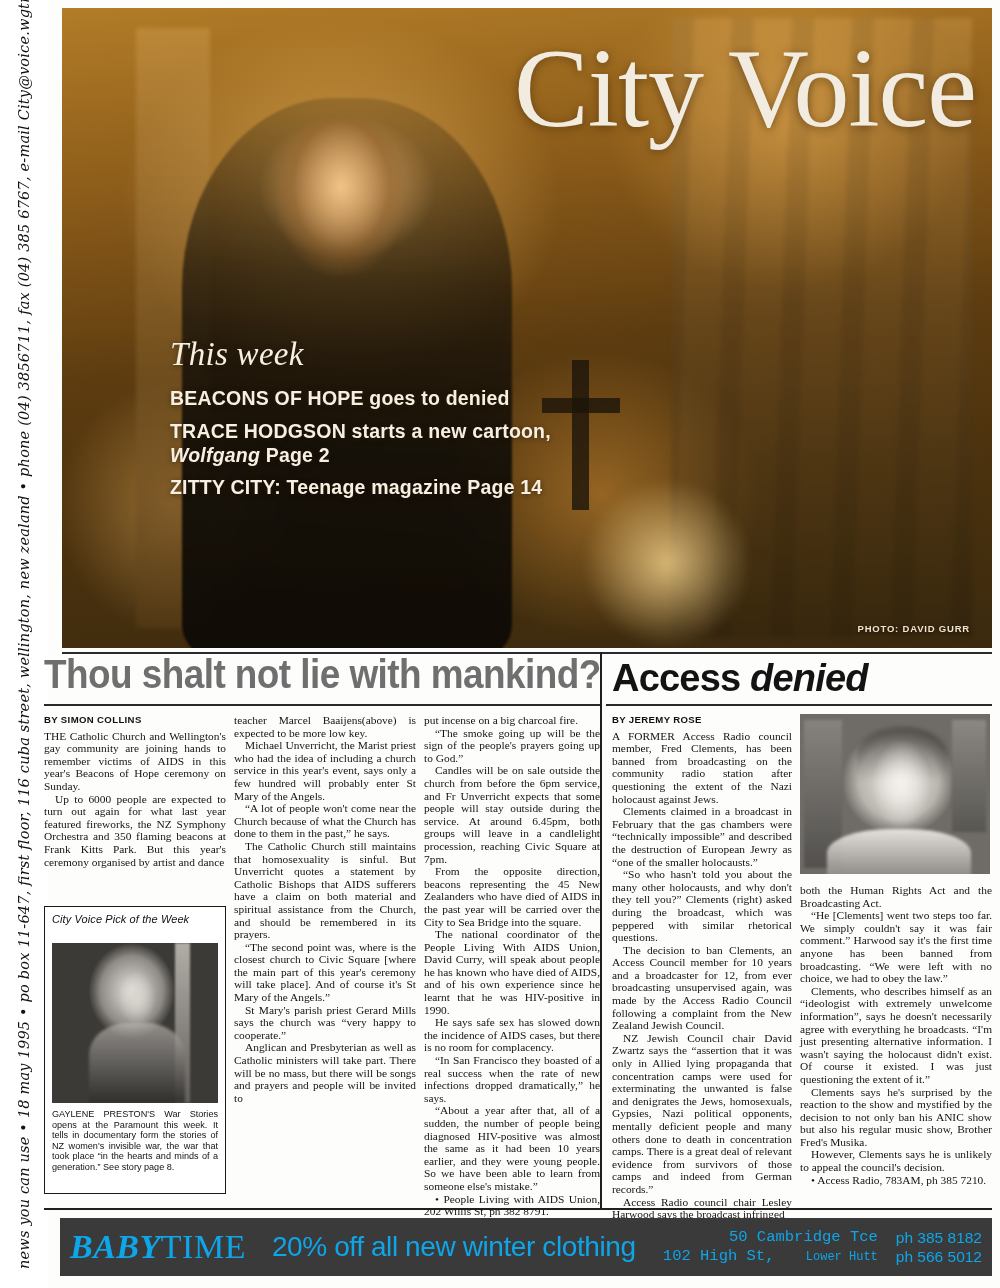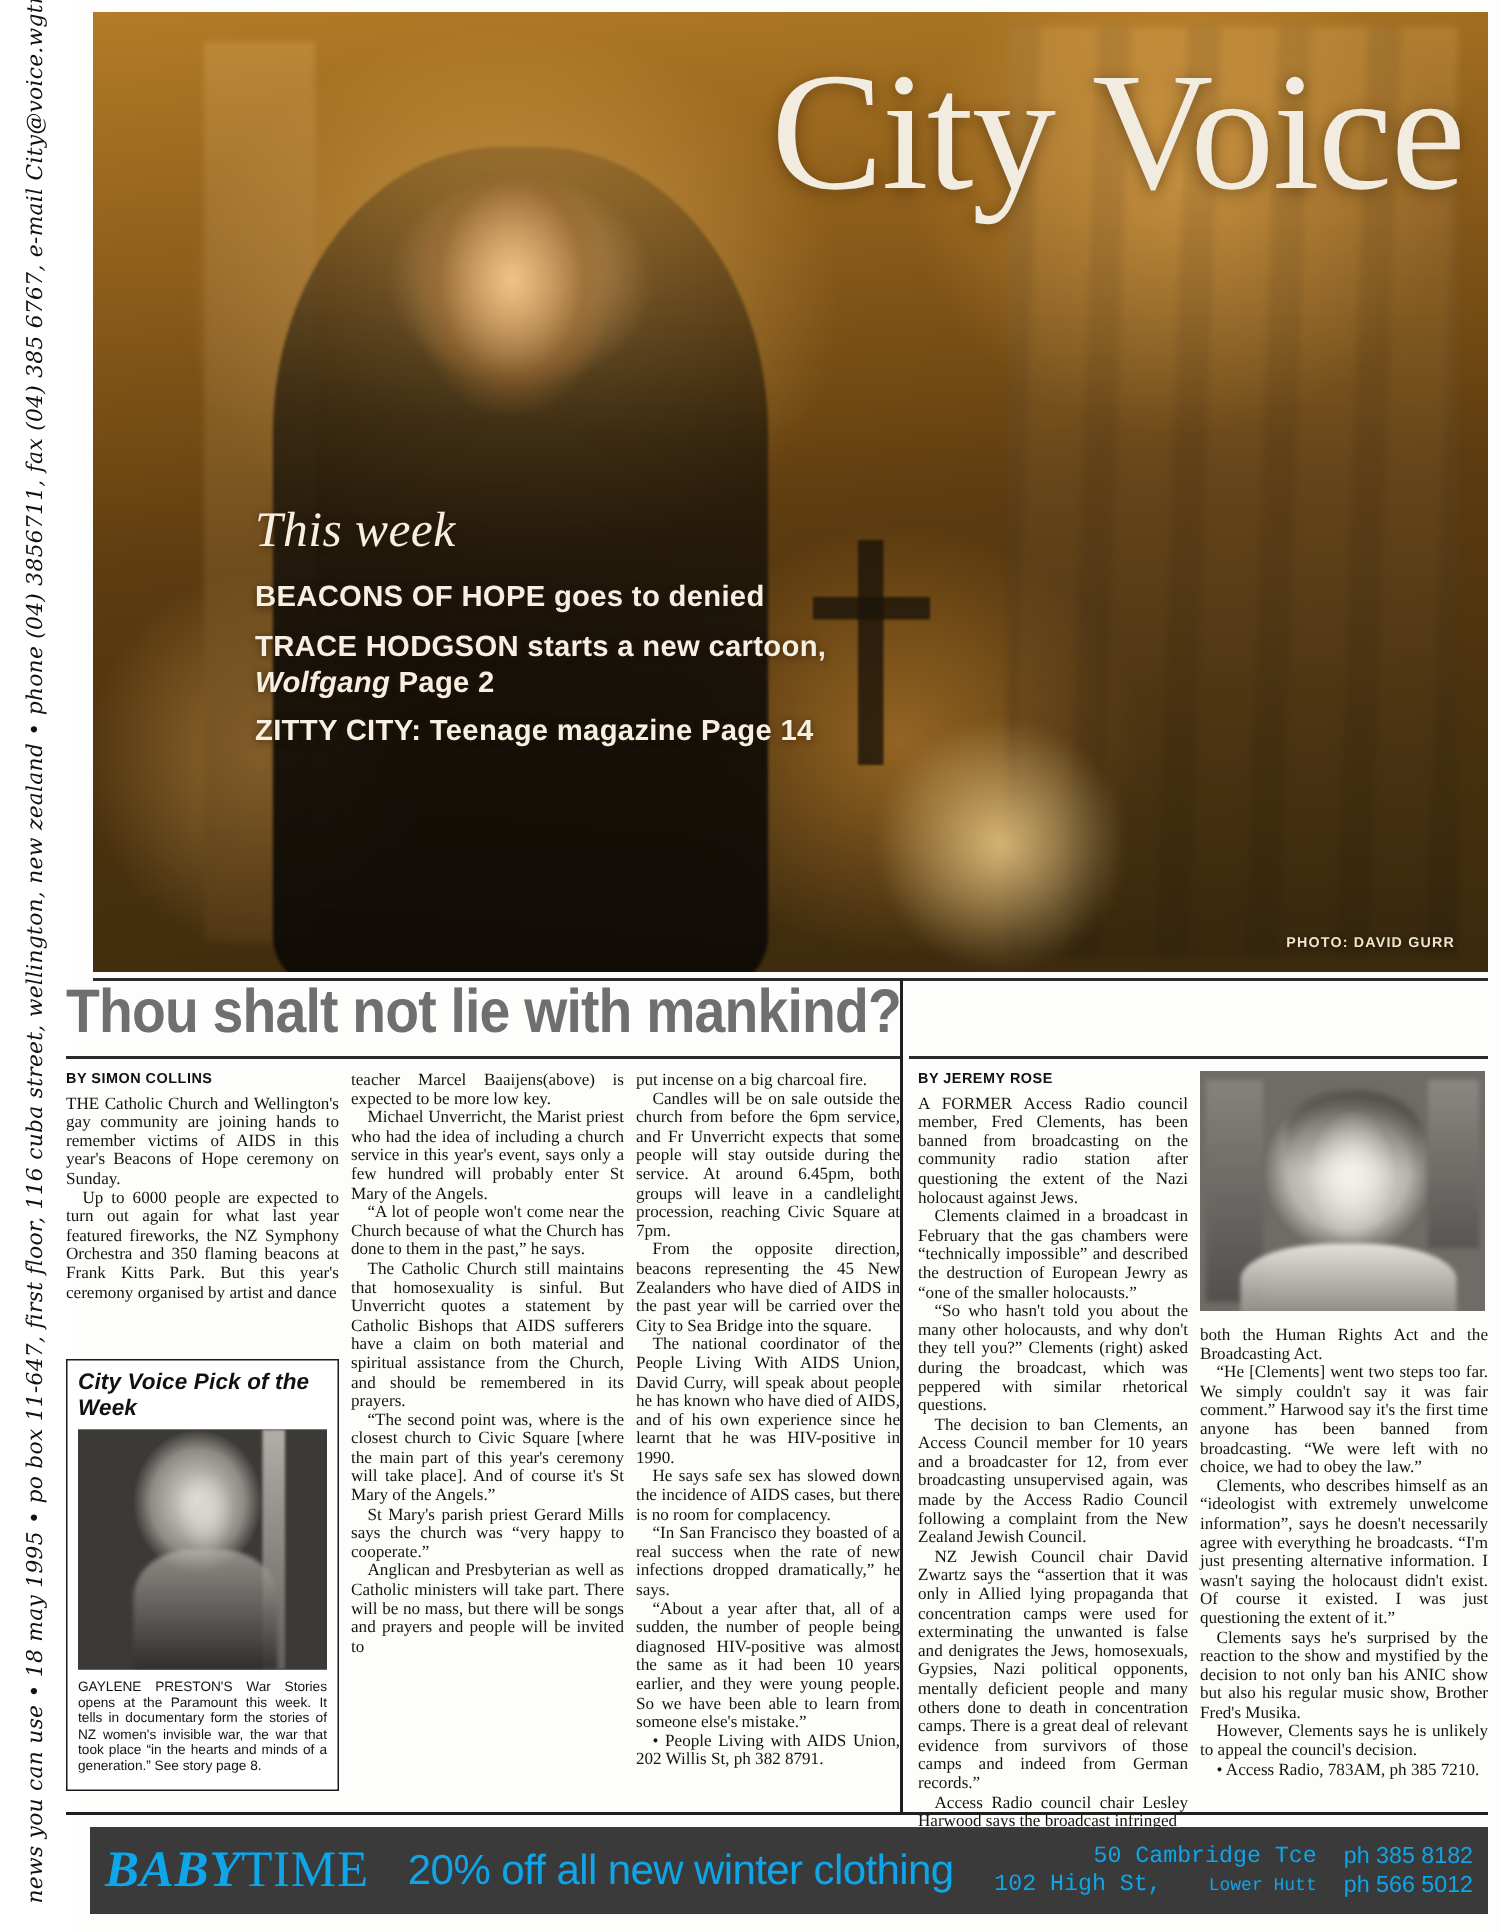--- a/index.html
+++ b/index.html
@@ -176,22 +176,22 @@
   #col4 { left:612px; top:714px; width:180px; }
   #col5 { left:800px; top:884px; width:192px; }
 
   
   .pick {
     position:absolute; left:44px; top:906px; width:182px; height:288px;
     border:1.4px solid #1a1a1a; background:#fff; padding:6px 7px 6px 7px;
   }
   .pick .pick-title {
     font-family:"Liberation Sans", sans-serif;
-    font-weight:700; font-style:italic; font-size:15px;
-    color:#111; letter-spacing:.1px; margin-bottom:6px;
+    font-weight:400; font-style:italic; font-size:11px;
+    color:#111; letter-spacing:.1px; margin-bottom:18px;
   }
   .pick .pick-photo {
     width:100%; height:160px; margin-bottom:6px; position:relative; overflow:hidden;
     background:
       radial-gradient(ellipse 26% 30% at 48% 30%, #e6e3de, #8e8a85 72%, #3c3a37 100%),
       linear-gradient(180deg,#6d6a66,#2e2c2a);
   }
   .pick .pick-photo .pp-face {
     position:absolute; left:36%; top:16%; width:30%; height:40%;
     background:radial-gradient(ellipse 50% 56% at 50% 46%, #d9d5cf, rgba(120,116,110,0) 76%);
@@ -312,40 +312,45 @@
 
     <div class="photocredit">PHOTO: DAVID GURR</div>
   </div>
 
   <div class="rule-top"></div>
   <div class="headline-main">Thou shalt not lie with mankind?</div>
   <div class="rule-underhead"></div>
 
   <div class="vdivider"></div>
 
+  <div class="headline-access">
+    <span>Access</span>
+    <span class="it">denied</span>
+  </div>
   <div class="rule-underaccess"></div>
 
   <div class="col" id="col1">
     <div class="byline">BY SIMON COLLINS</div>
     <p class="first">THE Catholic Church and Wellington's gay community are joining hands to remember victims of AIDS in this year's Beacons of Hope ceremony on Sunday.</p>
     <p>Up to 6000 people are expected to turn out again for what last year featured fireworks, the NZ Symphony Orchestra and 350 flaming beacons at Frank Kitts Park. But this year's ceremony organised by artist and dance</p>
   </div>
 
   <div class="col" id="col2">
     <p class="first">teacher Marcel Baaijens(above) is expected to be more low key.</p>
     <p>Michael Unverricht, the Marist priest who had the idea of including a church service in this year's event, says only a few hundred will probably enter St Mary of the Angels.</p>
     <p>“A lot of people won't come near the Church because of what the Church has done to them in the past,” he says.</p>
     <p>The Catholic Church still maintains that homosexuality is sinful. But Unverricht quotes a statement by Catholic Bishops that AIDS sufferers have a claim on both material and spiritual assistance from the Church, and should be remembered in its prayers.</p>
     <p>“The second point was, where is the closest church to Civic Square [where the main part of this year's ceremony will take place]. And of course it's St Mary of the Angels.”</p>
     <p>St Mary's parish priest Gerard Mills says the church was “very happy to cooperate.”</p>
     <p>Anglican and Presbyterian as well as Catholic ministers will take part. There will be no mass, but there will be songs and prayers and people will be invited to</p>
   </div>
 
   <div class="col" id="col3">
     <p class="first">put incense on a big charcoal fire.</p>
+    <p>“The smoke going up will be the sign of the people's prayers going up to God.”</p>
     <p>Candles will be on sale outside the church from before the 6pm service, and Fr Unverricht expects that some people will stay outside during the service. At around 6.45pm, both groups will leave in a candlelight procession, reaching Civic Square at 7pm.</p>
     <p>From the opposite direction, beacons representing the 45 New Zealanders who have died of AIDS in the past year will be carried over the City to Sea Bridge into the square.</p>
     <p>The national coordinator of the People Living With AIDS Union, David Curry, will speak about people he has known who have died of AIDS, and of his own experience since he learnt that he was HIV-positive in 1990.</p>
     <p>He says safe sex has slowed down the incidence of AIDS cases, but there is no room for complacency.</p>
     <p>“In San Francisco they boasted of a real success when the rate of new infections dropped dramatically,” he says.</p>
     <p>“About a year after that, all of a sudden, the number of people being diagnosed HIV-positive was almost the same as it had been 10 years earlier, and they were young people. So we have been able to learn from someone else's mistake.”</p>
     <p>• People Living with AIDS Union, 202 Willis St, ph 382 8791.</p>
   </div>
 
   <div class="pick">

